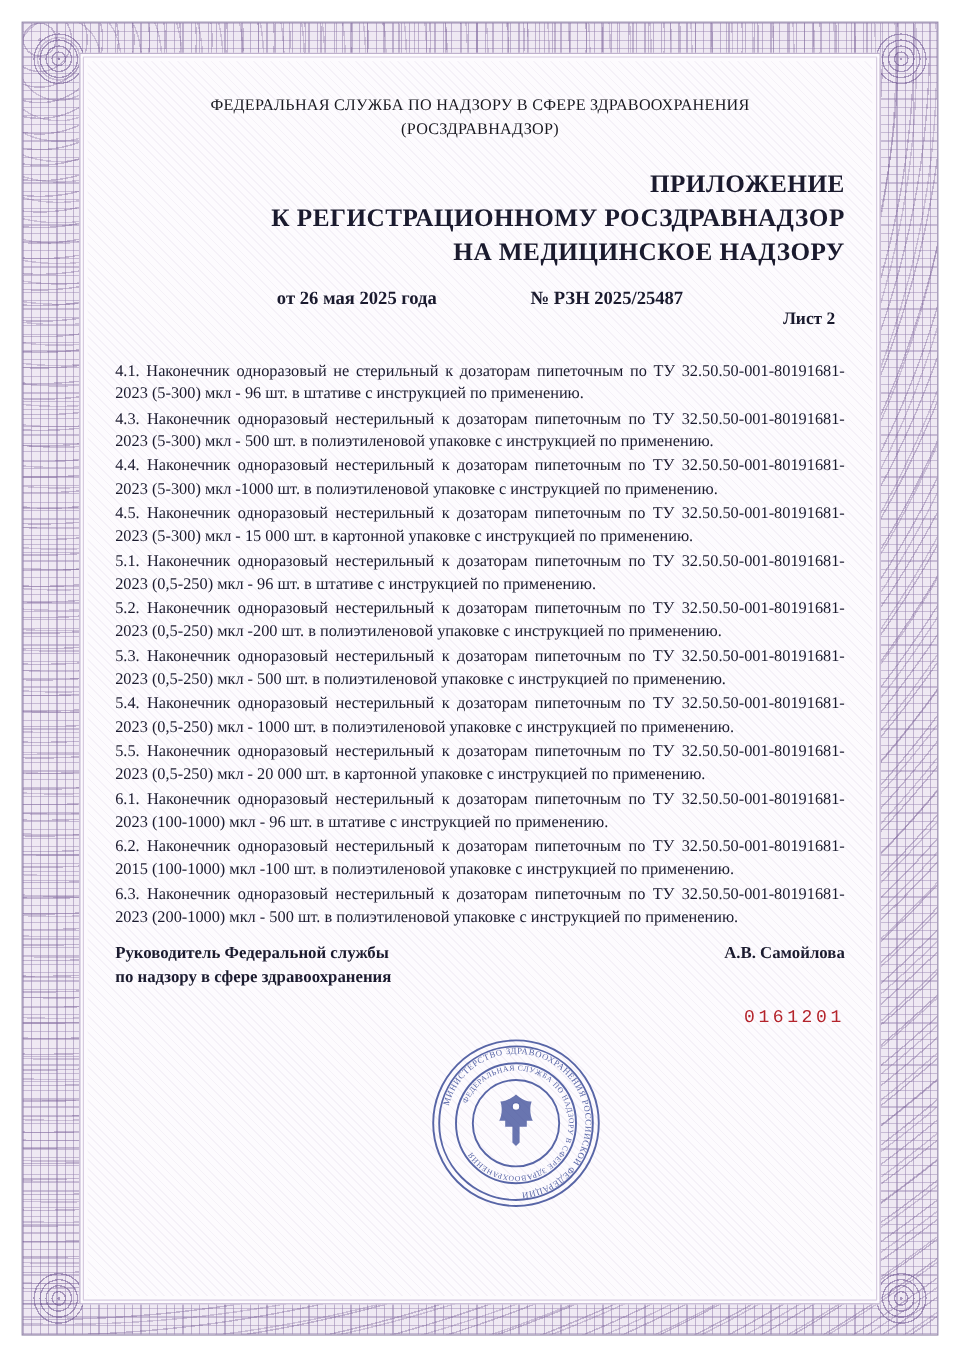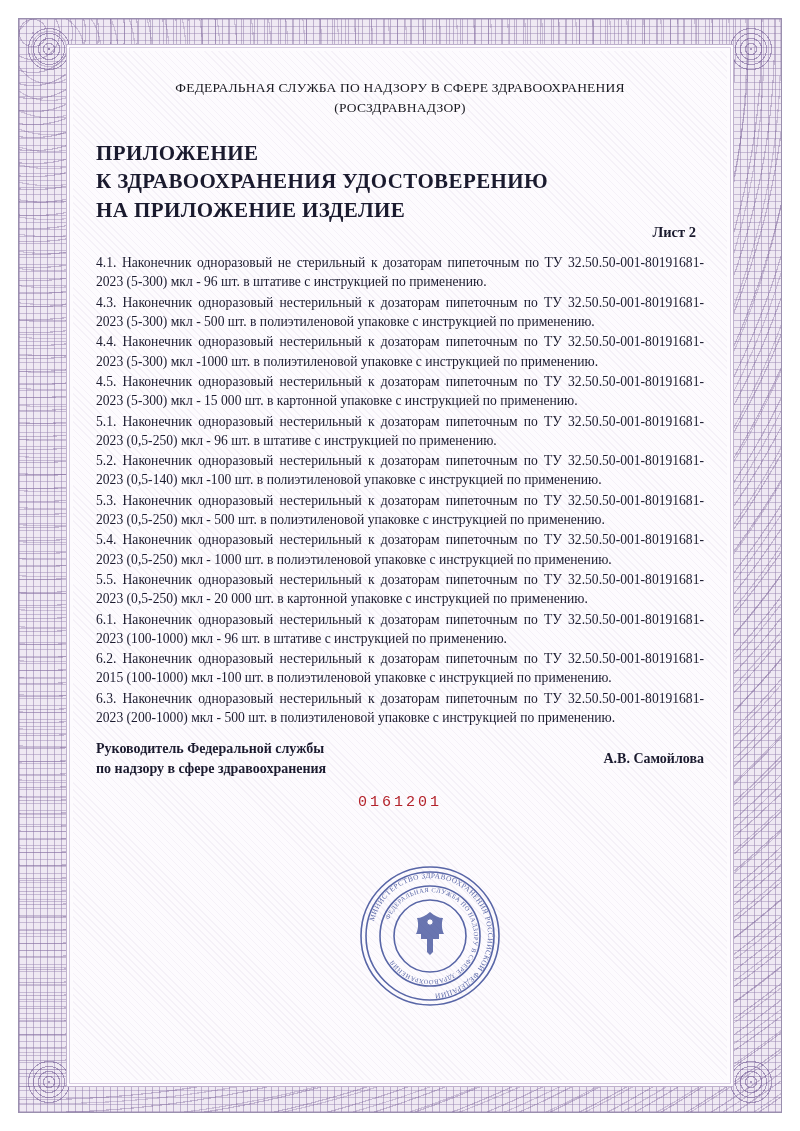--- a/index.html
+++ b/index.html
@@ -104,21 +104,21 @@
     color: #1a1a2e;
   }
   .agency {
     text-align: center;
     font-size: 13.5px;
     letter-spacing: 0.2px;
     line-height: 1.45;
     color: #18181f;
   }
   .title {
-    text-align: left;
+    text-align: right;
     margin-top: 22px;
     font-weight: bold;
     font-size: 21px;
     line-height: 1.35;
     letter-spacing: 0.4px;
   }
   .docmeta {
     display: flex;
     justify-content: center;
     gap: 78px;
@@ -126,46 +126,46 @@
     font-weight: bold;
     font-size: 15.5px;
   }
   .sheet {
     text-align: right;
     font-weight: bold;
     font-size: 14.5px;
     padding-right: 8px;
   }
   .body-list {
-    margin-top: 12px;
+    margin-top: 24px;
     font-size: 13.6px;
     line-height: 1.42;
     text-align: justify;
   }
   .body-list p {
     margin: 0 0 1px 0;
     text-indent: 0;
   }
 
   
   .sign-block {
     position: relative;
     margin-top: 12px;
     display: flex;
     justify-content: space-between;
-    align-items: center;
+    align-items: flex-start;
     font-weight: bold;
     font-size: 14px;
     line-height: 1.4;
   }
   .sign-left { white-space: pre-line; }
   .sign-name { padding-bottom: 1px; }
 
   .docnumber {
-    text-align: center;
+    text-align: right;
     margin-top: 16px;
     font-family: "Liberation Mono", monospace;
     font-size: 15px;
     letter-spacing: 3px;
     color: #b4232b;
   }
 
   
   .stamp {
     position: absolute;
@@ -192,34 +192,38 @@
 
   <div class="content">
 
     <div class="agency">
       <div>ФЕДЕРАЛЬНАЯ СЛУЖБА ПО НАДЗОРУ В СФЕРЕ ЗДРАВООХРАНЕНИЯ</div>
       <div>(РОСЗДРАВНАДЗОР)</div>
     </div>
 
     <div class="title">
       <div>ПРИЛОЖЕНИЕ</div>
-      <div>К ЗДРАВООХРАНЕНИЯ УДОСТОВЕРЕНИЮ</div>
-      <div>НА ПРИЛОЖЕНИЕ ИЗДЕЛИЕ</div>
-    </div>
-
+      <div>К РЕГИСТРАЦИОННОМУ РОСЗДРАВНАДЗОР</div>
+      <div>НА МЕДИЦИНСКОЕ НАДЗОРУ</div>
+    </div>
+
+    <div class="docmeta">
+      <div>от  26 мая 2025 года</div>
+      <div>№  РЗН 2025/25487</div>
+    </div>
 
     <div class="sheet">Лист  2</div>
 
     <div class="body-list">
       <p>4.1. Наконечник одноразовый не стерильный к дозаторам пипеточным по ТУ 32.50.50-001-80191681-2023 (5-300) мкл - 96 шт. в штативе с инструкцией по применению.</p>
       <p>4.3. Наконечник одноразовый нестерильный к дозаторам пипеточным по ТУ 32.50.50-001-80191681-2023 (5-300) мкл - 500 шт. в полиэтиленовой упаковке с инструкцией по применению.</p>
       <p>4.4. Наконечник одноразовый нестерильный к дозаторам пипеточным по ТУ 32.50.50-001-80191681-2023 (5-300) мкл -1000 шт. в полиэтиленовой упаковке с инструкцией по применению.</p>
       <p>4.5. Наконечник одноразовый нестерильный к дозаторам пипеточным по ТУ 32.50.50-001-80191681-2023 (5-300) мкл - 15 000 шт. в картонной упаковке с инструкцией по применению.</p>
       <p>5.1. Наконечник одноразовый нестерильный к дозаторам пипеточным по ТУ 32.50.50-001-80191681-2023 (0,5-250) мкл - 96 шт. в штативе с инструкцией по применению.</p>
-      <p>5.2. Наконечник одноразовый нестерильный к дозаторам пипеточным по ТУ 32.50.50-001-80191681-2023 (0,5-140) мкл -100 шт. в полиэтиленовой упаковке с инструкцией по применению.</p>
+      <p>5.2. Наконечник одноразовый нестерильный к дозаторам пипеточным по ТУ 32.50.50-001-80191681-2023 (0,5-250) мкл -200 шт. в полиэтиленовой упаковке с инструкцией по применению.</p>
       <p>5.3. Наконечник одноразовый нестерильный к дозаторам пипеточным по ТУ 32.50.50-001-80191681-2023 (0,5-250) мкл - 500 шт. в полиэтиленовой упаковке с инструкцией по применению.</p>
       <p>5.4. Наконечник одноразовый нестерильный к дозаторам пипеточным по ТУ 32.50.50-001-80191681-2023 (0,5-250) мкл - 1000 шт. в полиэтиленовой упаковке с инструкцией по применению.</p>
       <p>5.5. Наконечник одноразовый нестерильный к дозаторам пипеточным по ТУ 32.50.50-001-80191681-2023 (0,5-250) мкл - 20 000 шт. в картонной упаковке с инструкцией по применению.</p>
       <p>6.1. Наконечник одноразовый нестерильный к дозаторам пипеточным по ТУ 32.50.50-001-80191681-2023 (100-1000) мкл - 96 шт. в штативе с инструкцией по применению.</p>
       <p>6.2. Наконечник одноразовый нестерильный к дозаторам пипеточным по ТУ 32.50.50-001-80191681-2015 (100-1000) мкл -100 шт. в полиэтиленовой упаковке с инструкцией по применению.</p>
       <p>6.3. Наконечник одноразовый нестерильный к дозаторам пипеточным по ТУ 32.50.50-001-80191681-2023 (200-1000) мкл - 500 шт. в полиэтиленовой упаковке с инструкцией по применению.</p>
     </div>
 
     <div class="sign-block">
       <div class="sign-left">Руководитель Федеральной службы

